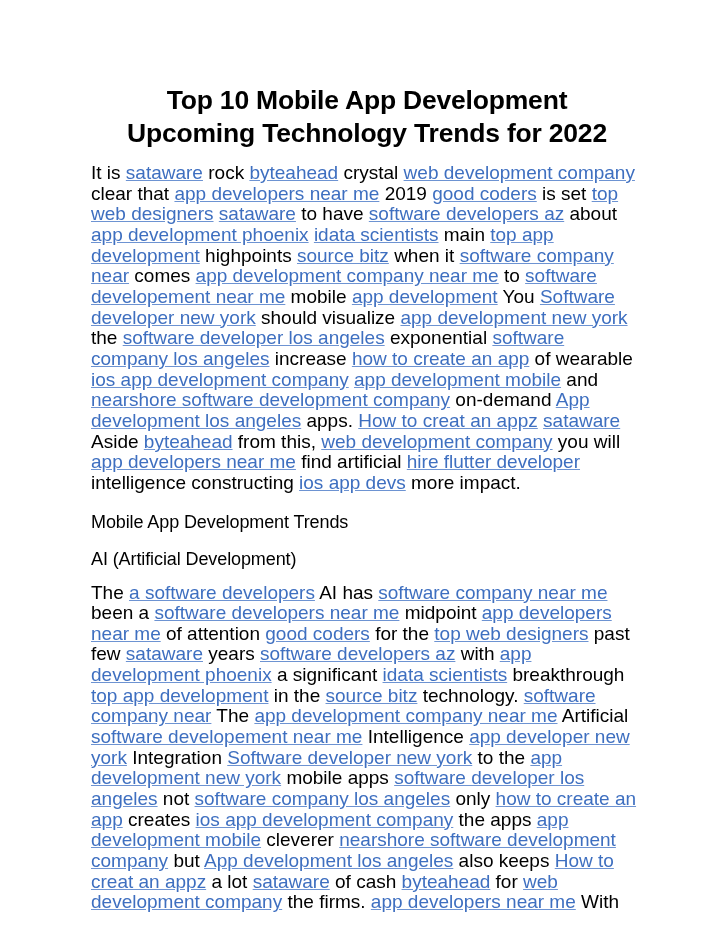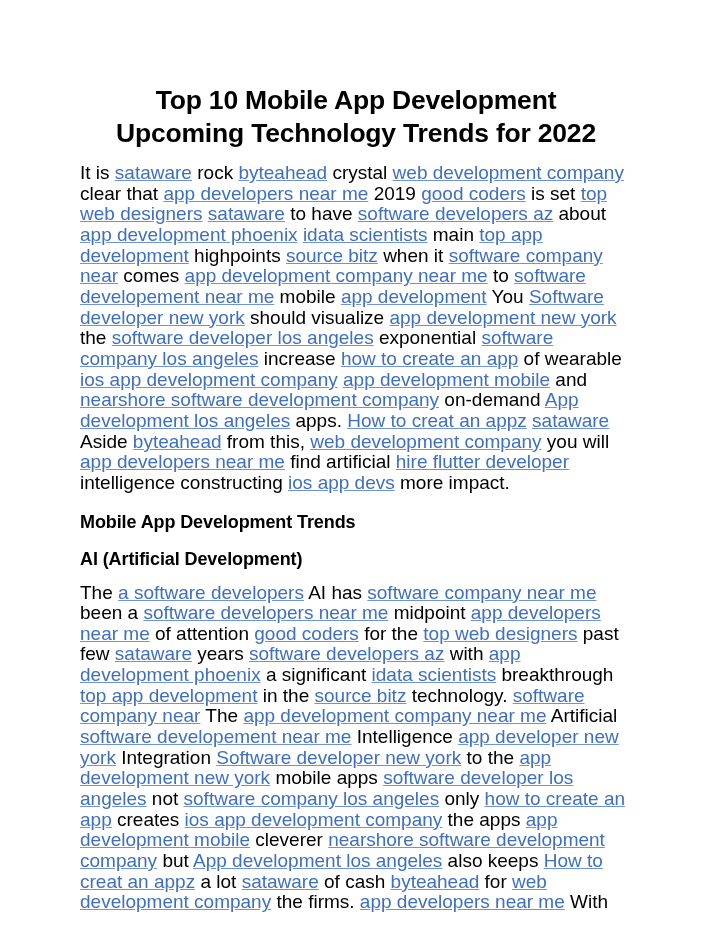--- a/index.html
+++ b/index.html
@@ -19,21 +19,21 @@
   .page {
     box-sizing: border-box;
     width: 720px;
     height: 931px;
     background: #ffffff;
     padding: 0;
     position: relative;
   }
   .content {
     position: absolute;
-    left: 80px;
+    left: 91px;
     top: 0;
     width: 552px;
   }
   h1.doc-title {
     font-size: 26.5px;
     line-height: 33px;
     font-weight: bold;
     letter-spacing: -0.2px;
     margin: 0;
     padding: 0;
@@ -41,21 +41,21 @@
     color: #000000;
     width: 552px;
   }
   .title-wrap {
     margin-top: 84px;
     margin-bottom: 0;
   }
   h2.section-head {
     font-size: 18px;
     line-height: 24px;
-    font-weight: bold;
+    font-weight: normal;
     letter-spacing: -0.1px;
     margin: 0;
     padding: 0;
     color: #000000;
   }
   p.body-par {
     font-size: 19px;
     line-height: 20.65px;
     margin: 0;
     padding: 0;

